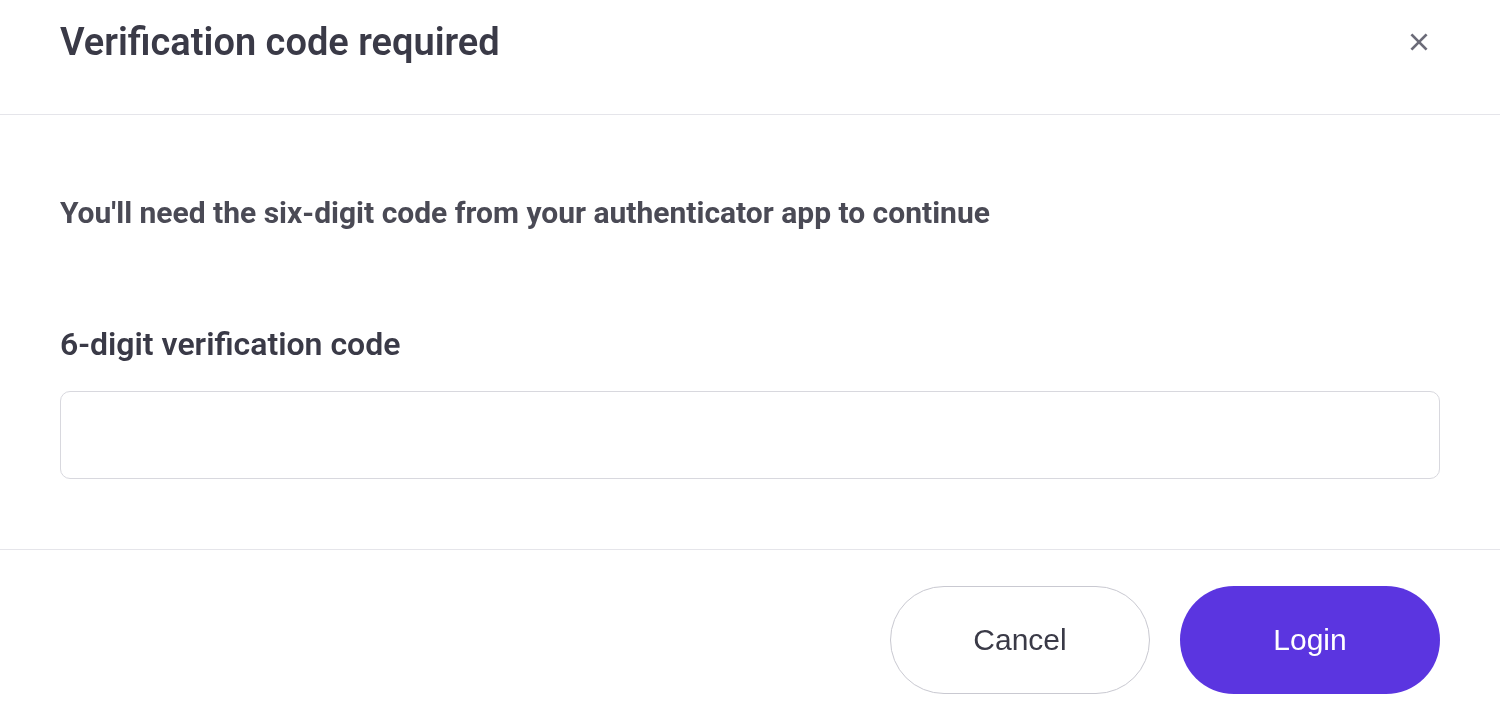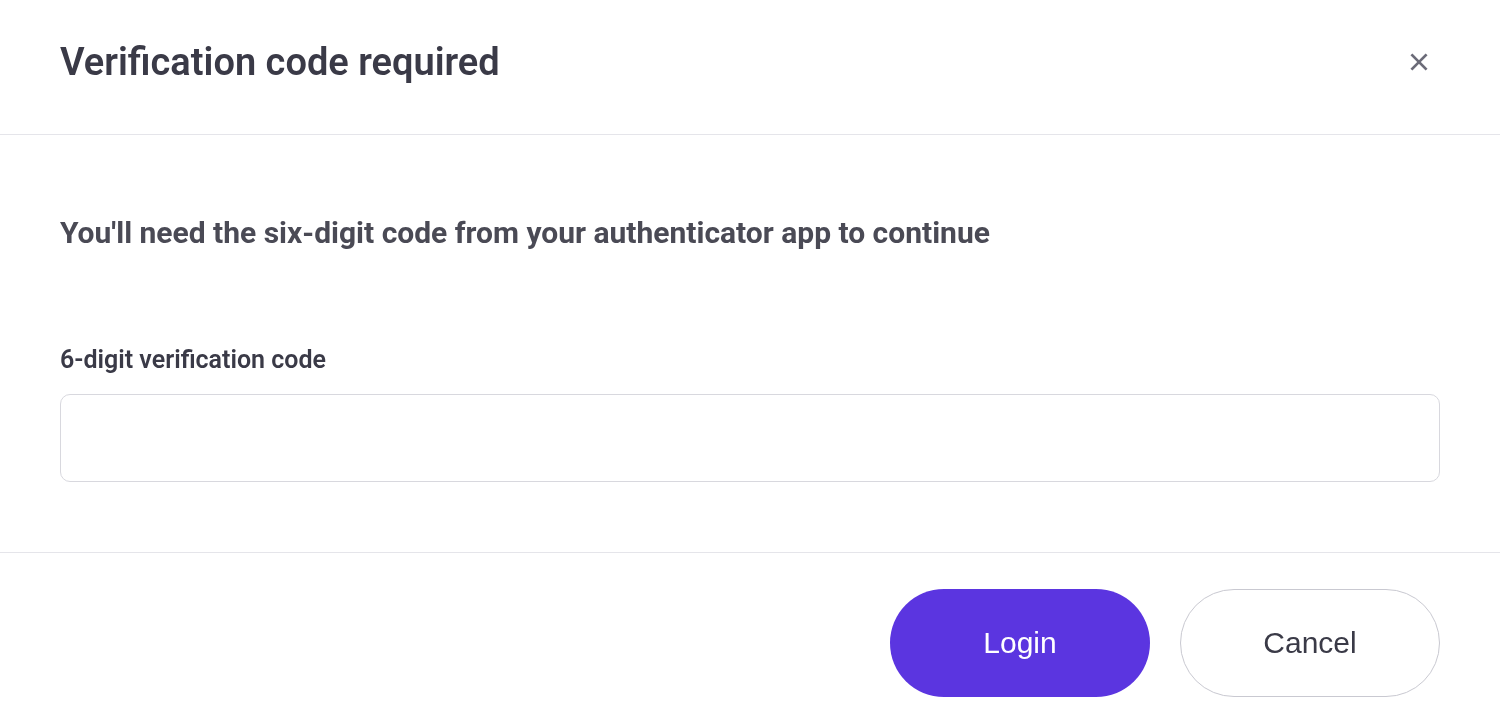--- a/index.html
+++ b/index.html
@@ -11,21 +11,21 @@
       font-family: -apple-system, BlinkMacSystemFont, "Segoe UI", Roboto, Helvetica, Arial, sans-serif;
       background: #ffffff;
       width: 1500px;
       height: 722px;
       color: #3a3a47;
     }
     .modal-header {
       display: flex;
       justify-content: space-between;
       align-items: center;
-      padding: 40px 60px 50px 60px;
+      padding: 20px 60px 50px 60px;
       border-bottom: 1px solid #e5e5ea;
     }
     .modal-title {
       font-size: 38px;
       font-weight: 600;
       color: #3a3a47;
     }
     .close-btn {
       background: none;
       border: none;
@@ -45,24 +45,24 @@
     .modal-body {
       padding: 80px 60px 70px 60px;
     }
     .description {
       font-size: 30px;
       font-weight: 700;
       color: #4a4a55;
       margin-bottom: 95px;
     }
     .field-label {
-      font-size: 25px;
+      font-size: 32px;
       font-weight: 600;
       color: #3a3a47;
-      margin-bottom: 20px;
+      margin-bottom: 28px;
       display: block;
     }
     .code-input {
       width: 100%;
       height: 88px;
       border: 1px solid #d8d8de;
       border-radius: 10px;
       padding: 0 24px;
       font-size: 26px;
       outline: none;
@@ -111,15 +111,15 @@
   </button>
 </div>
 
 <div class="modal-body">
   <p class="description">You'll need the six-digit code from your authenticator app to continue</p>
   <label class="field-label">6-digit verification code</label>
   <input type="text" class="code-input" value="" style="">
 </div>
 
 <div class="modal-footer">
+  <button class="btn btn-cancel">Cancel</button>
   <button class="btn btn-login">Login</button>
-  <button class="btn btn-cancel">Cancel</button>
 </div>
 
 </body></html>

